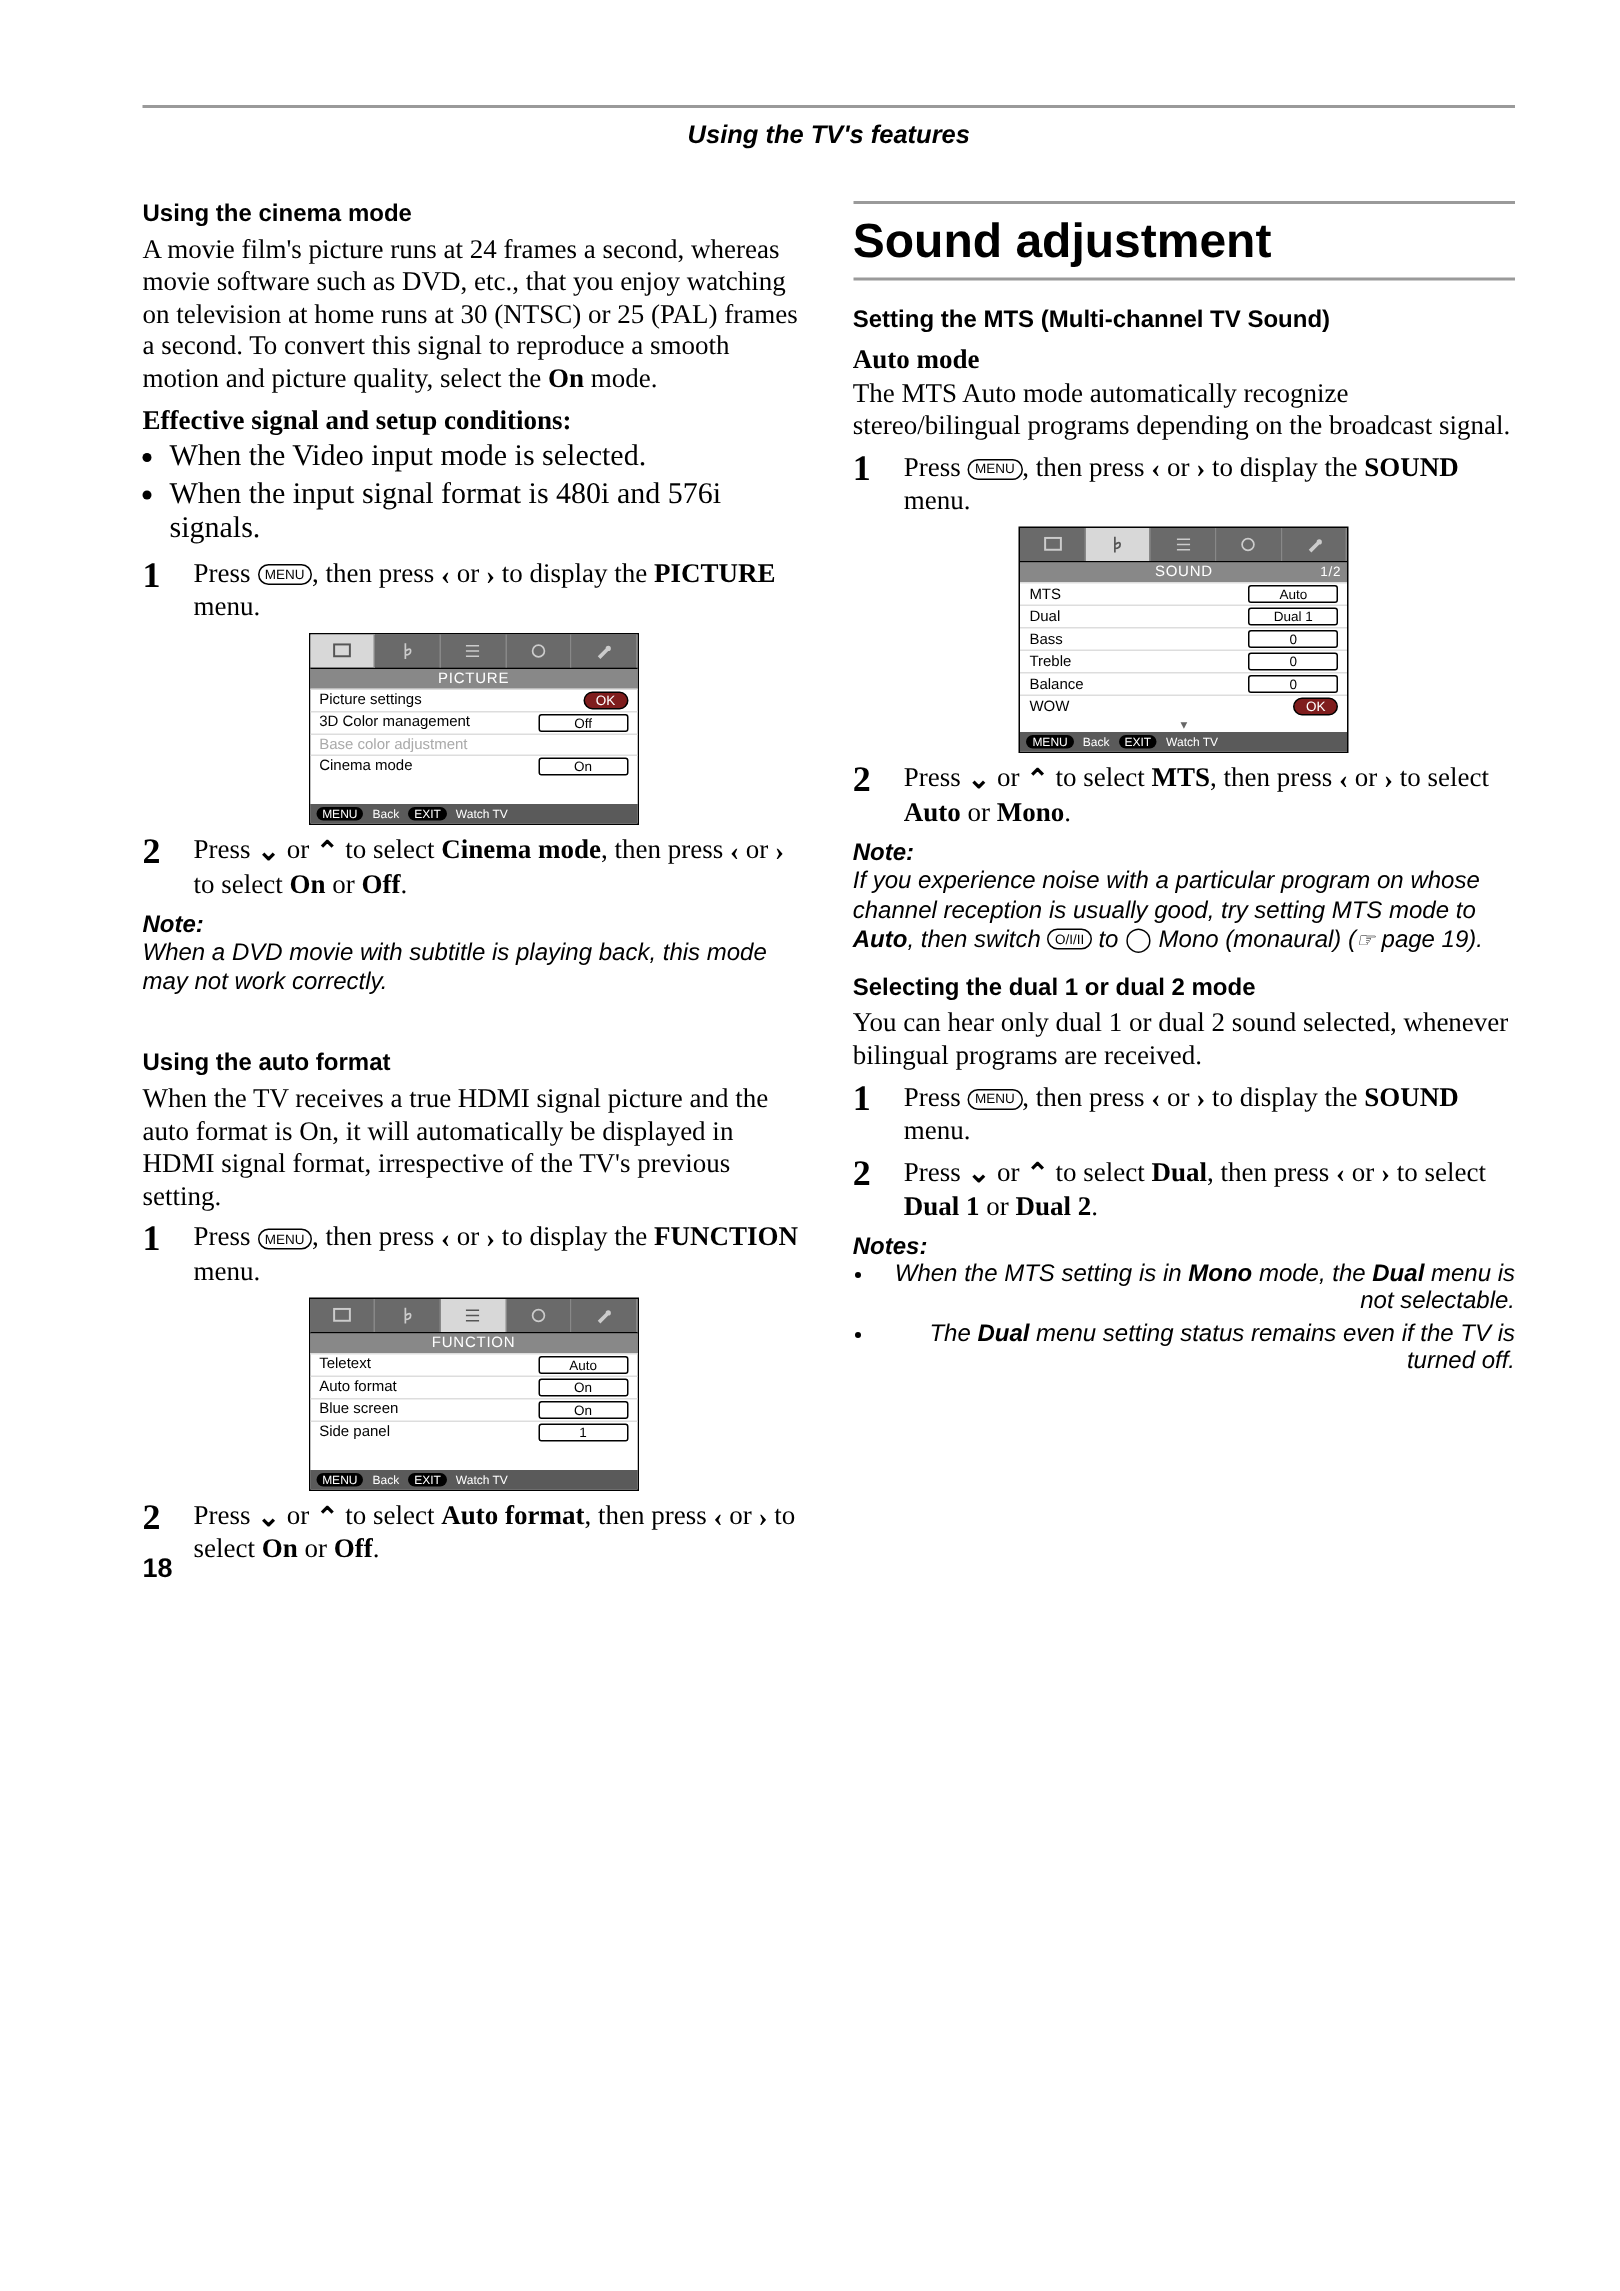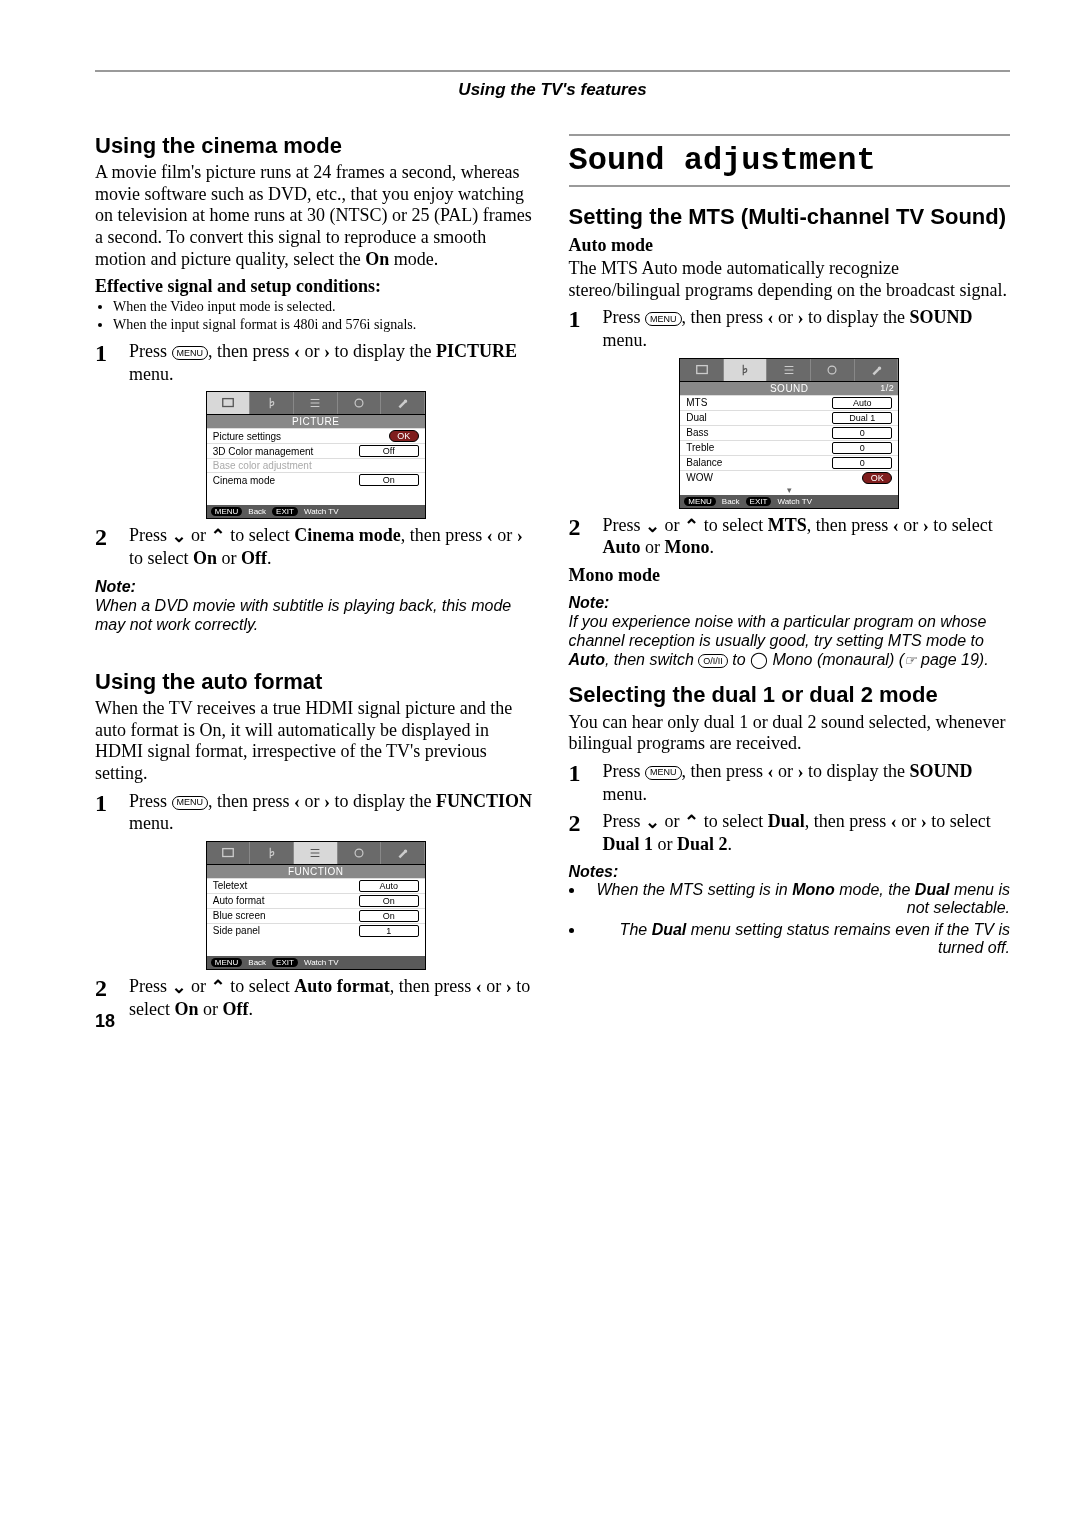--- a/index.html
+++ b/index.html
@@ -24,43 +24,43 @@
   .header-txt {
     font-family: Arial, Helvetica, sans-serif;
     font-weight: bold;
     font-style: italic;
     font-size: 17px;
     color: #000;
   }
   .cols { display: flex; gap: 32px; }
   .col { flex: 1 1 0; }
   .h1 {
-    font-family: Liberation Mono, monospace;
+    font-family: Liberation Sans, sans-serif;
     font-weight: 800;
     font-size: 32px;
     border-bottom: 2px solid #9a9a9a;
     border-top: 2px solid #9a9a9a;
     padding: 6px 0 6px 0;
     margin: 0 0 18px 0;
   }
   .h2 {
     font-family: Arial, Helvetica, sans-serif;
     font-weight: 800;
-    font-size: 22px;
+    font-size: 16px;
     margin: 0 0 4px 0;
     line-height: 1.1;
   }
   .h3 {
     font-family: "Times New Roman", Times, serif;
     font-weight: bold;
     font-size: 18px;
     margin: 6px 0 2px 0;
   }
   p.body { font-size: 18px; margin: 2px 0 6px 0; line-height: 1.2; }
-  ul.bul { margin: 2px 0 8px 18px; padding: 0; font-size: 14px; }
+  ul.bul { margin: 2px 0 8px 18px; padding: 0; font-size: 20px; }
   ul.bul li { margin-bottom: 2px; }
 
   .step { display: flex; gap: 10px; margin: 6px 0; }
   .step-num {
     font-family: "Times New Roman", Times, serif;
     font-weight: bold;
     font-size: 24px;
     width: 24px;
     flex: 0 0 24px;
     line-height: 1;
@@ -442,21 +442,20 @@
         </div>
       </div>
 
       <div class="step">
         <div class="step-num">2</div>
         <div class="step-txt">
           <span>Press </span><span class="glyph">⌄</span><span> or </span><span class="glyph">⌃</span><span> to select </span><span class="bold">MTS</span><span>, then press </span><span class="glyph">‹</span><span> or </span><span class="glyph">›</span><span> to select </span><span class="bold">Auto</span><span> or </span><span class="bold">Mono</span><span>.</span>
         </div>
       </div>
 
-      <div class="h3">Mono mode</div>
 
       <div class="note-hdr">Note:</div>
       <div class="note-body">
         <span>If you experience noise with a particular program on whose channel reception is usually good, try setting MTS mode to </span><span class="bold">Auto</span><span>, then switch </span><span class="pill" style="font-style:normal">O/I/II</span><span> to </span><span style="font-style:normal">◯</span><span> Mono (monaural) (</span><span class="point-icon">☞</span><span> page 19).</span>
       </div>
 
       <div class="h2">Selecting the dual 1 or dual 2 mode</div>
       <p class="body">You can hear only dual 1 or dual 2 sound selected, whenever bilingual programs are received.</p>
 
       <div class="step">

